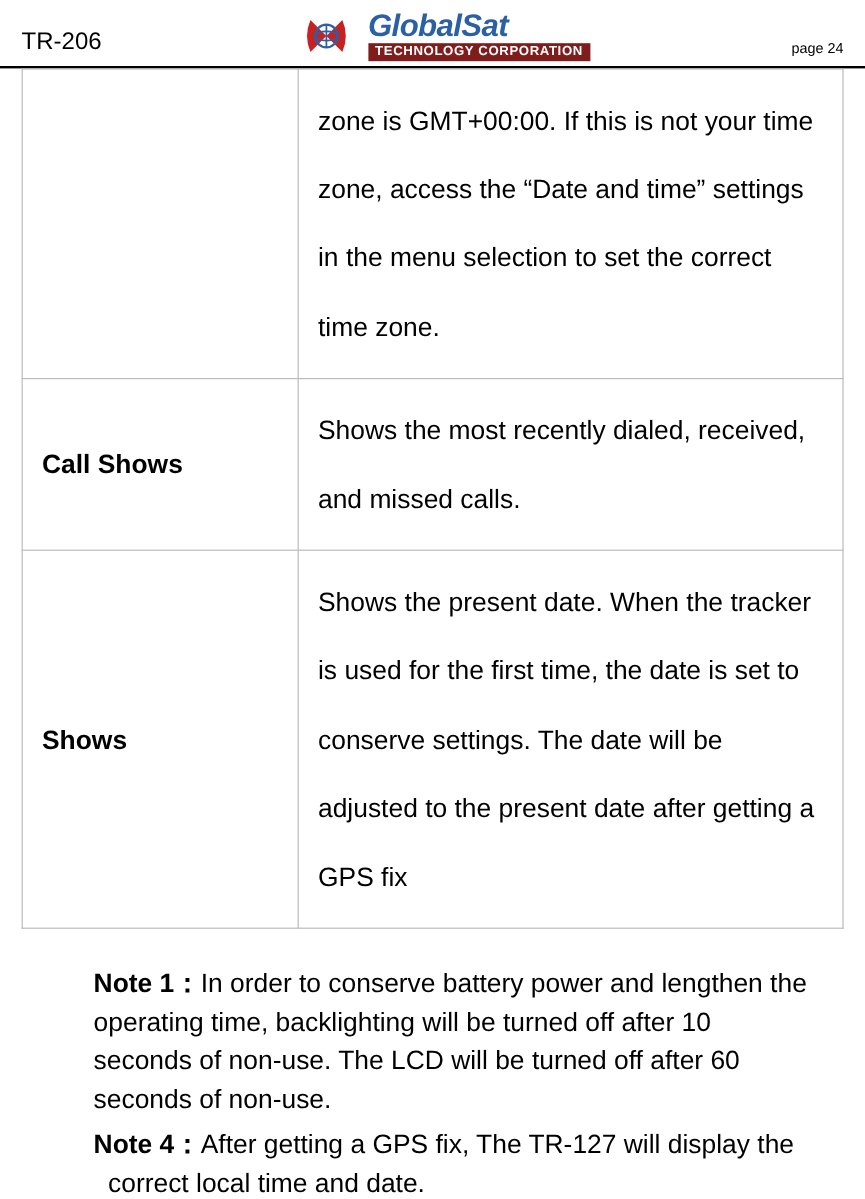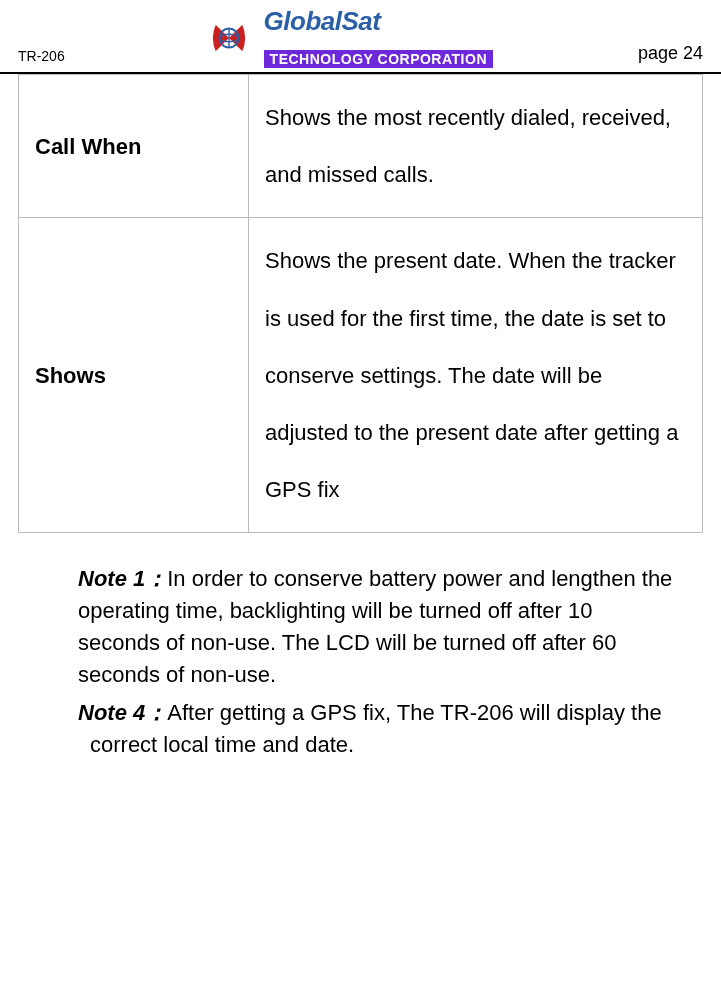--- a/index.html
+++ b/index.html
@@ -16,21 +16,21 @@
       padding: 0;
     }
     .header {
       display: flex;
       align-items: flex-end;
       justify-content: space-between;
       padding: 8px 18px 4px 18px;
       border-bottom: 2px solid #000;
     }
     .doc-code {
-      font-size: 14px;
+      font-size: 20px;
       color: #000;
       padding-bottom: 4px;
     }
     .logo-area {
       display: flex;
       align-items: center;
       gap: 16px;
     }
     .logo-icon {
       width: 38px;
@@ -42,30 +42,30 @@
       line-height: 1;
     }
     .logo-main {
       font-size: 26px;
       font-weight: bold;
       font-style: italic;
       color: #2b5fa6;
       letter-spacing: -0.5px;
     }
     .logo-sub {
-      font-size: 14px;
+      font-size: 11px;
       font-weight: bold;
       color: #fff;
-      background: #6d28d9;
+      background: #7f1d1d;
       padding: 2px 6px;
       letter-spacing: 0.5px;
-      margin-top: 16px;
+      margin-top: 2px;
     }
     .page-num {
-      font-size: 18px;
+      font-size: 12px;
       color: #000;
       padding-bottom: 4px;
     }
     .content {
       padding: 0 18px;
     }
     table.info-table {
       width: 100%;
       border-collapse: collapse;
       margin-top: 0;
@@ -90,21 +90,20 @@
       padding: 30px 30px 0 60px;
       font-size: 22px;
       color: #000;
       line-height: 1.45;
     }
     .notes p {
       margin-bottom: 6px;
     }
     .note-label {
       font-weight: bold;
-      font-style: italic;
     }
     .note2 {
       padding-left: 12px;
       text-indent: -12px;
     }
   </style>
 </head>
 <body>
 
 <div class="header">
@@ -121,32 +120,36 @@
       <span class="logo-main">GlobalSat</span>
       <span class="logo-sub">TECHNOLOGY CORPORATION</span>
     </div>
   </div>
   <div class="page-num">page 24</div>
 </div>
 
 <div class="content">
   <table class="info-table">
     <tbody>
+        <tr class="first-row">
+      <td class="label-col"></td>
+      <td>zone is GMT+00:00. If this is not your time zone, access the “Date and time” settings in the menu selection to set the correct time zone.</td>
+    </tr>
     <tr>
-      <td class="label-col">Call When</td>
+      <td class="label-col">Call Shows</td>
       <td>Shows the most recently dialed, received, and missed calls.</td>
     </tr>
     <tr>
       <td class="label-col">Shows</td>
       <td>Shows the present date. When the tracker is used for the first time, the date is set to conserve settings. The date will be adjusted to the present date after getting a GPS fix</td>
     </tr>
   </tbody>
     </table>
 
   <div class="notes">
     <p>
       <span class="note-label">Note 1：</span><span>In order to conserve battery power and lengthen the operating time, backlighting will be turned off after 10 seconds of non-use. The LCD will be turned off after 60 seconds of non-use.</span>
     </p>
     <p class="note2">
-      <span class="note-label">Note 4：</span><span>After getting a GPS fix, The TR-206 will display the correct local time and date.</span>
+      <span class="note-label">Note 4：</span><span>After getting a GPS fix, The TR-127 will display the correct local time and date.</span>
     </p>
   </div>
 </div>
 
 </body></html>

